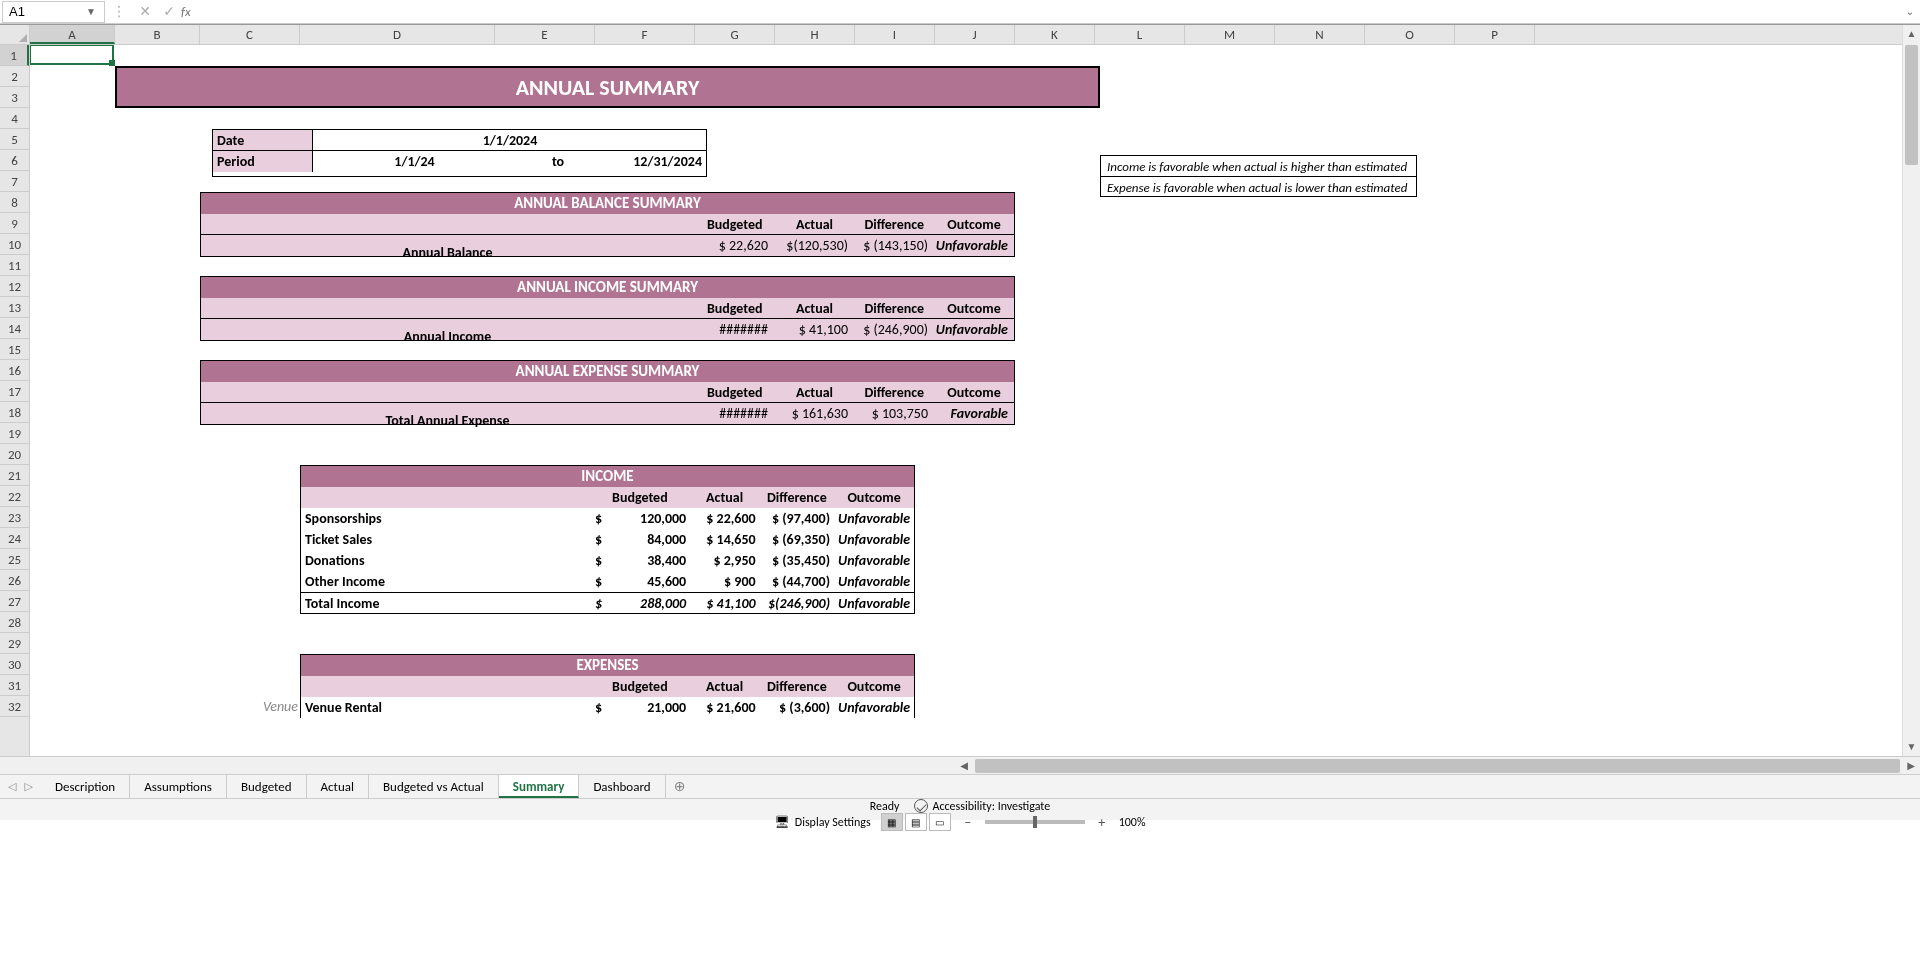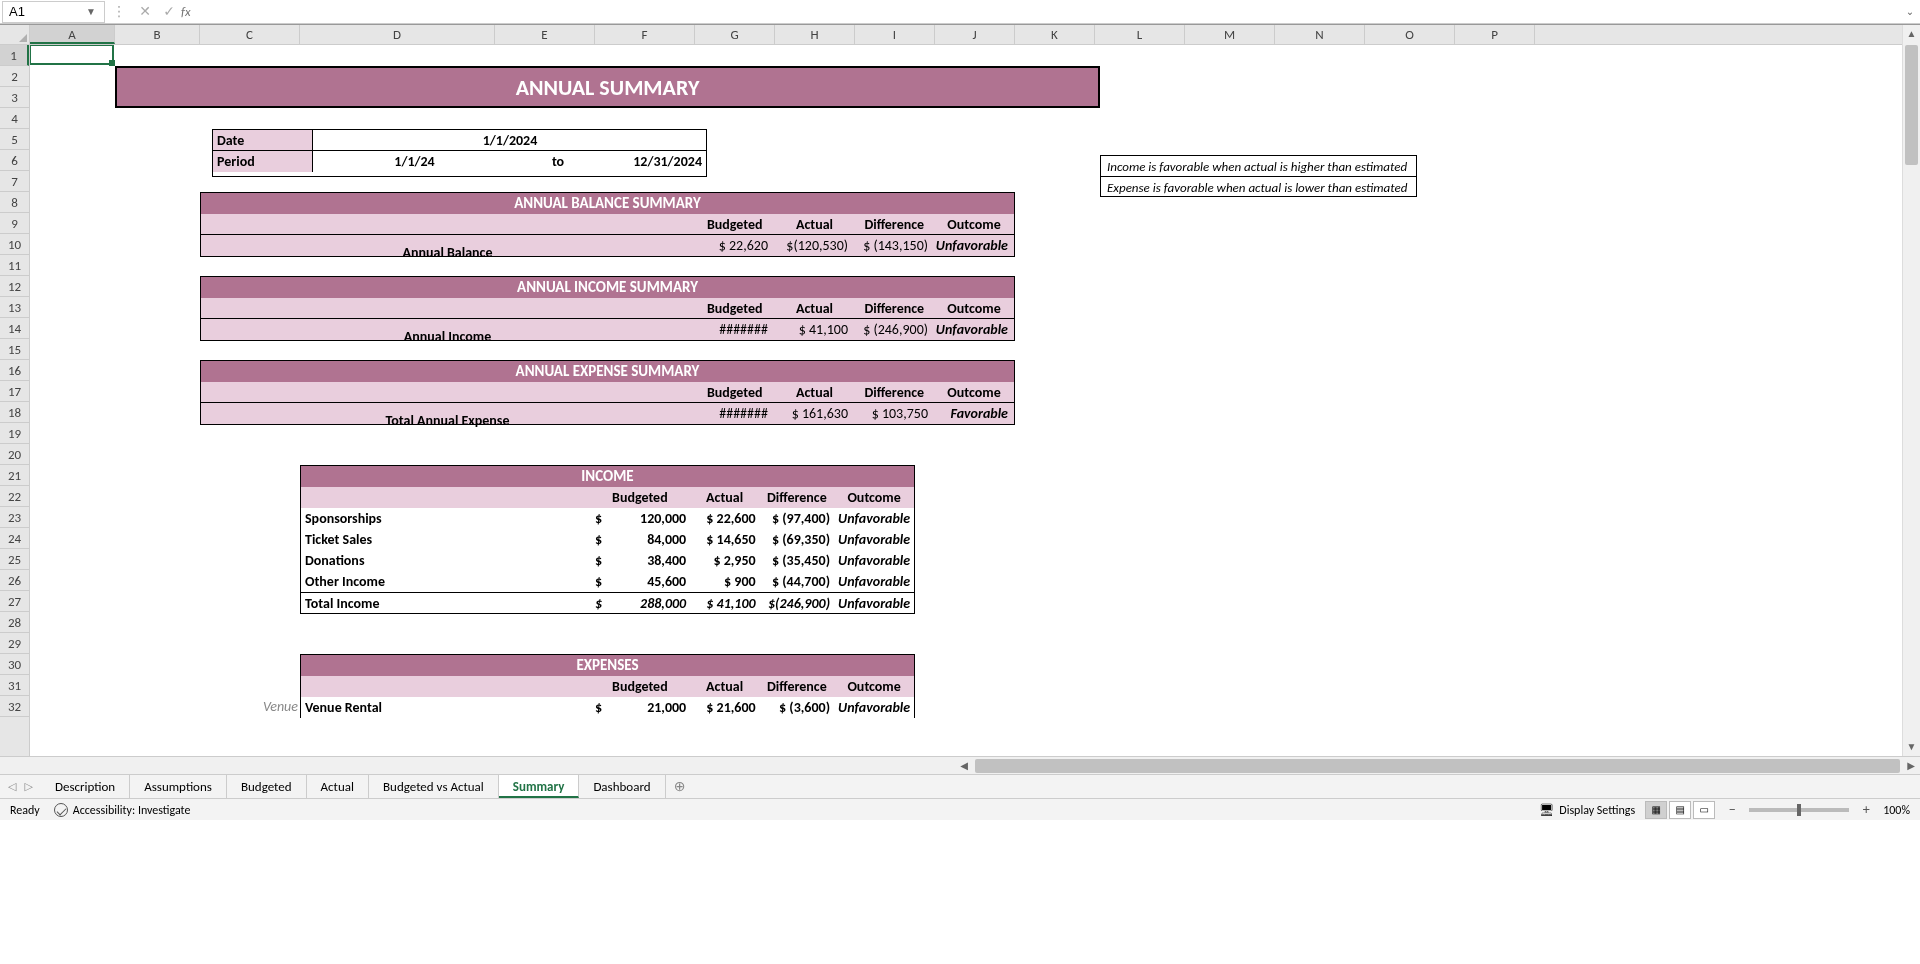--- a/index.html
+++ b/index.html
@@ -83,21 +83,21 @@
 
 .tabbar { height: 24px; display: flex; align-items: stretch; background: #f3f3f3; border-top: 1px solid #ccc; }
 .tab-nav { display: flex; align-items: center; padding: 0 8px; gap: 8px; color: #888; }
 .tab-nav span { font-size: 11px; }
 .tabs { display: flex; align-items: stretch; }
 .tab { padding: 0 14px; line-height: 24px; font-size: 13px; border-right: 1px solid #ccc; background: #f3f3f3; cursor: default; }
 .tab.active { background: #fff; color: #217346; font-weight: bold; border-bottom: 2px solid #217346; }
 .tab-add { width: 28px; display: flex; align-items: center; justify-content: center; color: #888; }
 
 
-.statusbar { height: 22px; display: flex; align-items: center; background: #f3f3f3; border-top: 1px solid #ccc; font-size: 12px; padding: 0 10px; justify-content: space-between; }
+.statusbar { height: 22px; display: flex; align-items: center; background: #f3f3f3; border-top: 1px solid #ccc; font-size: 12px; padding: 0 10px; justify-content: space-between; flex-direction: column; }
 .status-left { display: flex; align-items: center; gap: 14px; }
 .acc-icon { width: 14px; height: 14px; border: 1.5px solid #555; border-radius: 50%; position: relative; }
 .acc-icon::after { content: ""; position: absolute; left: 4px; top: 2px; width: 4px; height: 8px; border: solid #555; border-width: 0 1.5px 1.5px 0; transform: rotate(45deg); }
 .status-right { display: flex; align-items: center; gap: 10px; }
 .view-btns { display: flex; gap: 2px; }
 .view-btn { width: 22px; height: 18px; border: 1px solid #bbb; background: #fff; display: flex; align-items: center; justify-content: center; font-size: 10px; }
 .view-btn.active { background: #d0d0d0; }
 .zoom-slider { width: 100px; height: 4px; background: #bbb; position: relative; }
 .zoom-slider .handle { position: absolute; left: 48px; top: -4px; width: 4px; height: 12px; background: #666; }
 .zoom-minus, .zoom-plus { font-size: 14px; color: #555; width: 14px; text-align: center; }

